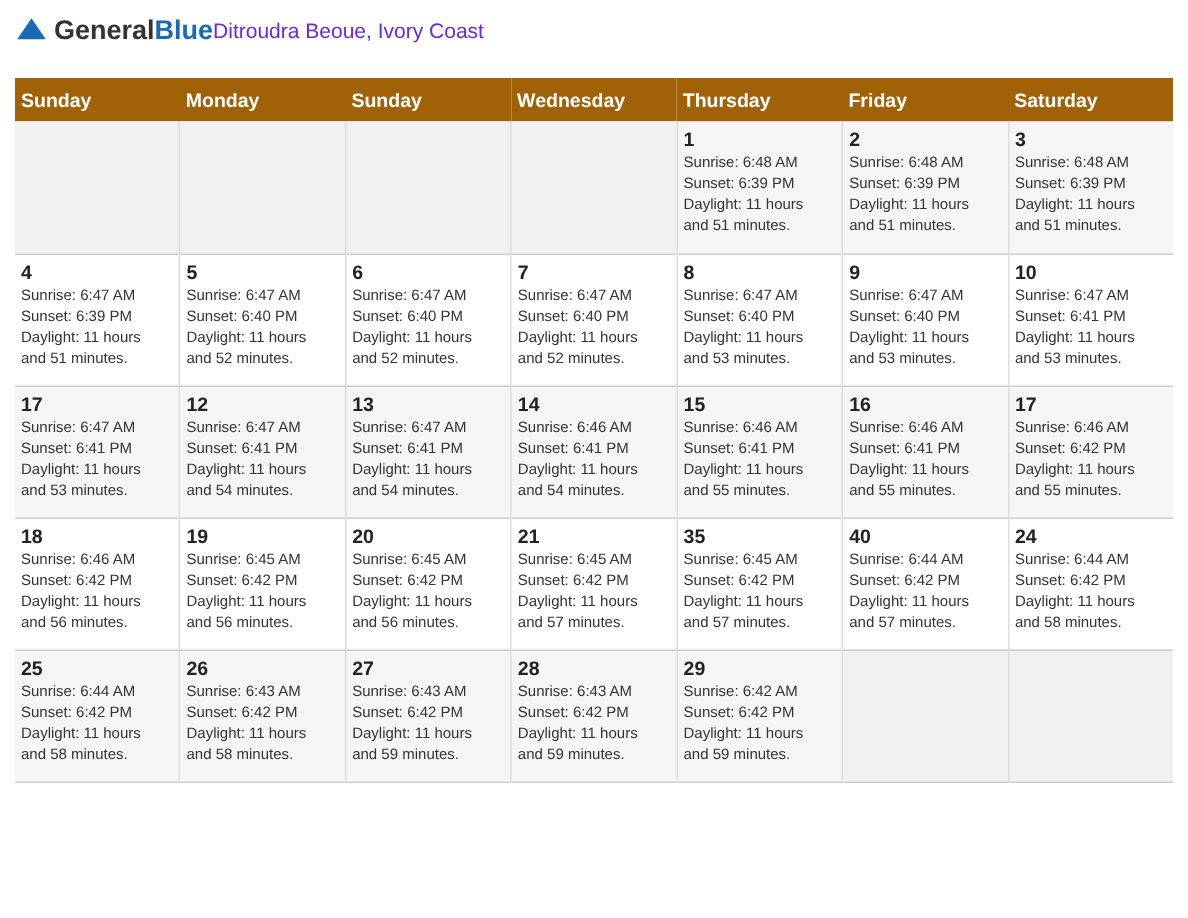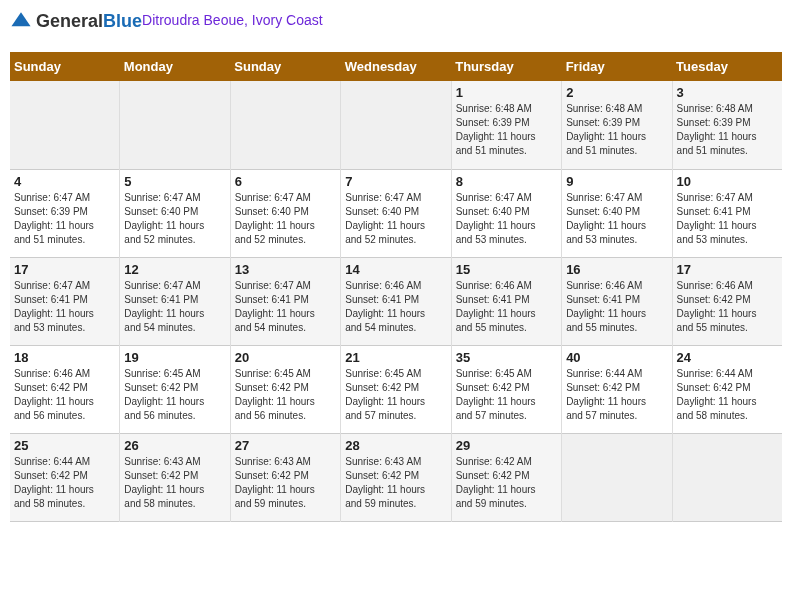--- a/index.html
+++ b/index.html
@@ -121,21 +121,21 @@
 
 <table>
   <thead>
     <tr>
     <th>Sunday</th>
         <th>Monday</th>
         <th>Sunday</th>
         <th>Wednesday</th>
         <th>Thursday</th>
         <th>Friday</th>
-        <th>Tuesday</th>
+        <th>Saturday</th>
       </tr>
   </thead>
   <tbody id="calendar-body">
   <tr>
         <td class="empty-cell"></td>
         <td class="empty-cell"></td>
         <td class="empty-cell"></td>
         <td class="empty-cell"></td>
         <td><span class="day-num">1</span><span class="day-info" style="white-space: pre-line;">Sunrise: 6:48 AM
 Sunset: 6:39 PM

